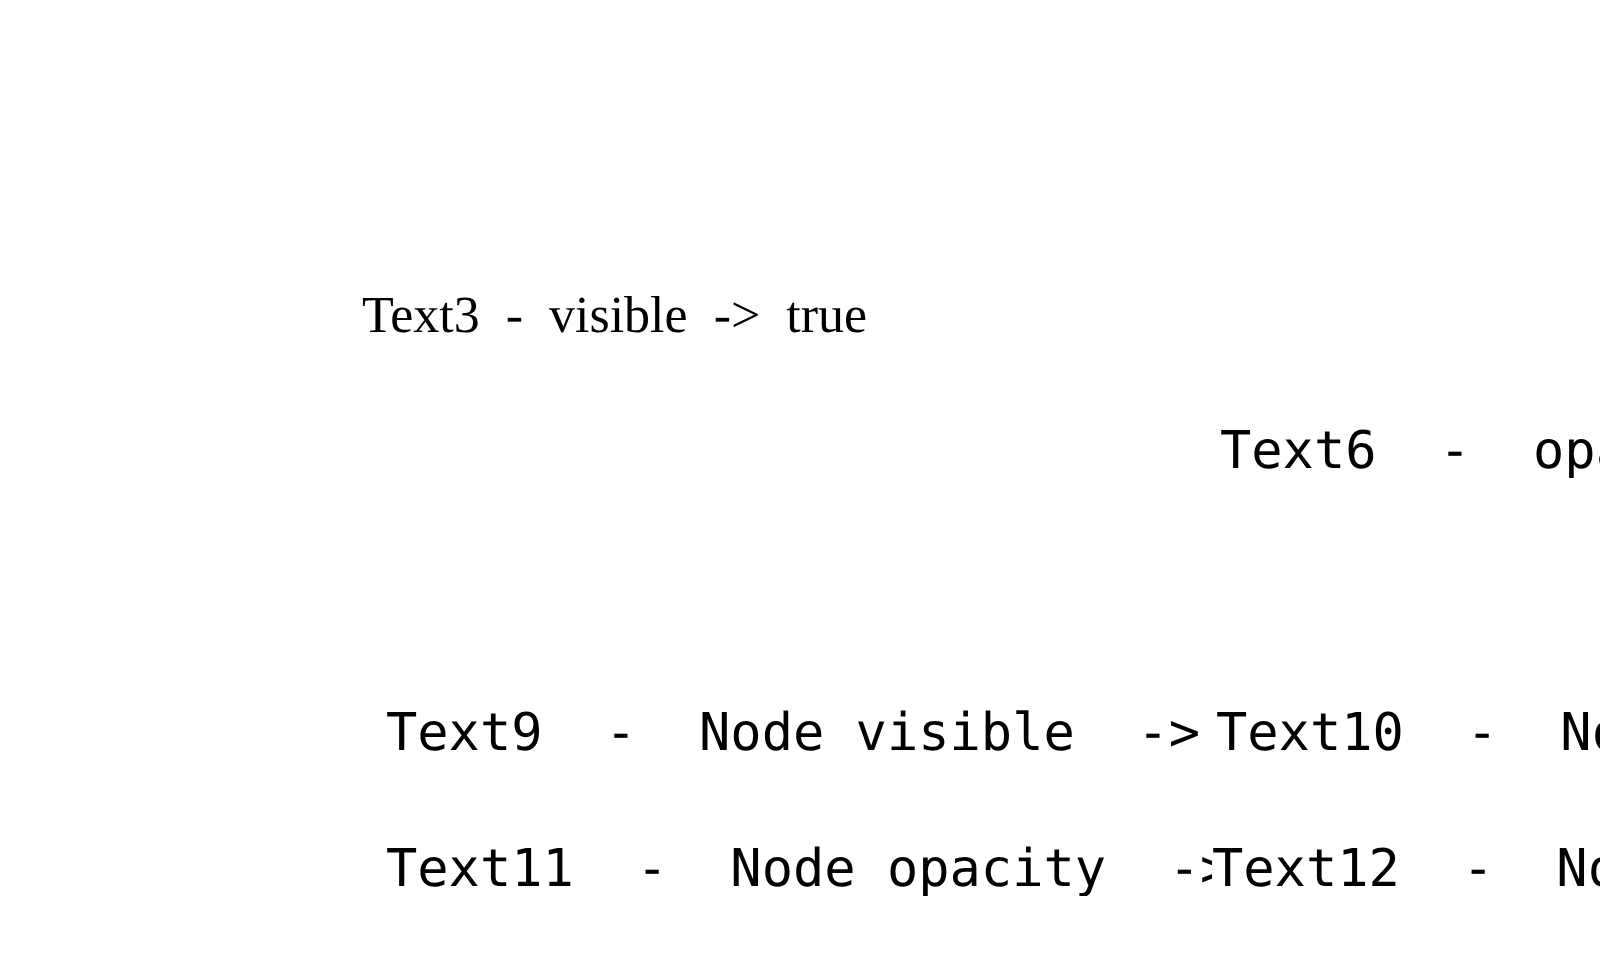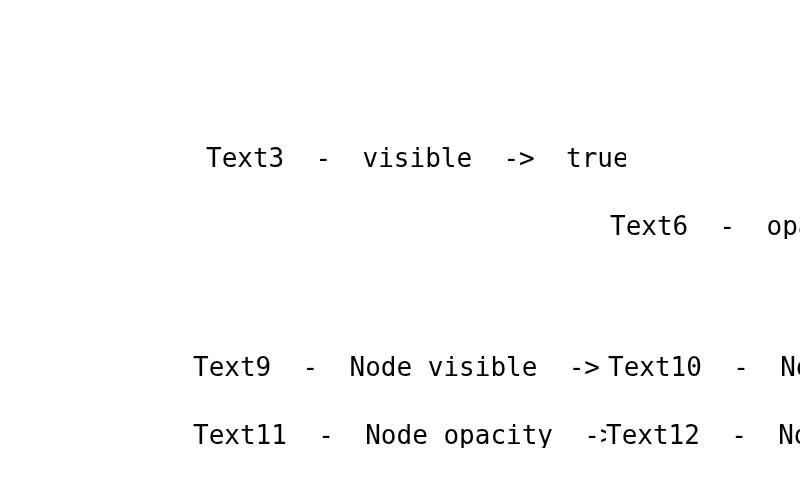--- a/index.html
+++ b/index.html
@@ -28,21 +28,21 @@
     font-size: 26px;
     line-height: 1;
     color: #000000;
     letter-spacing: 0px;
     overflow: hidden;
   }
   
   .clipped {
     overflow: hidden;
   }
-  .line-text3  { left: 206px; top: 145px;  width: 420px; }
+  .line-text3  { left: 181px; top: 145px;  width: 420px; font-family: Liberation Serif, serif; }
   .line-text6  { left: 610px; top: 213px;  width: 190px; }
   .line-text9  { left: 193px; top: 354px;  width: 415px; }
   .line-text10 { left: 608px; top: 354px;  width: 192px; }
   .line-text11 { left: 193px; top: 422px;  width: 413px; }
   .line-text12 { left: 606px; top: 422px;  width: 194px; }
 </style>
 </head>
 <body>
 
 <div id="canvas">

